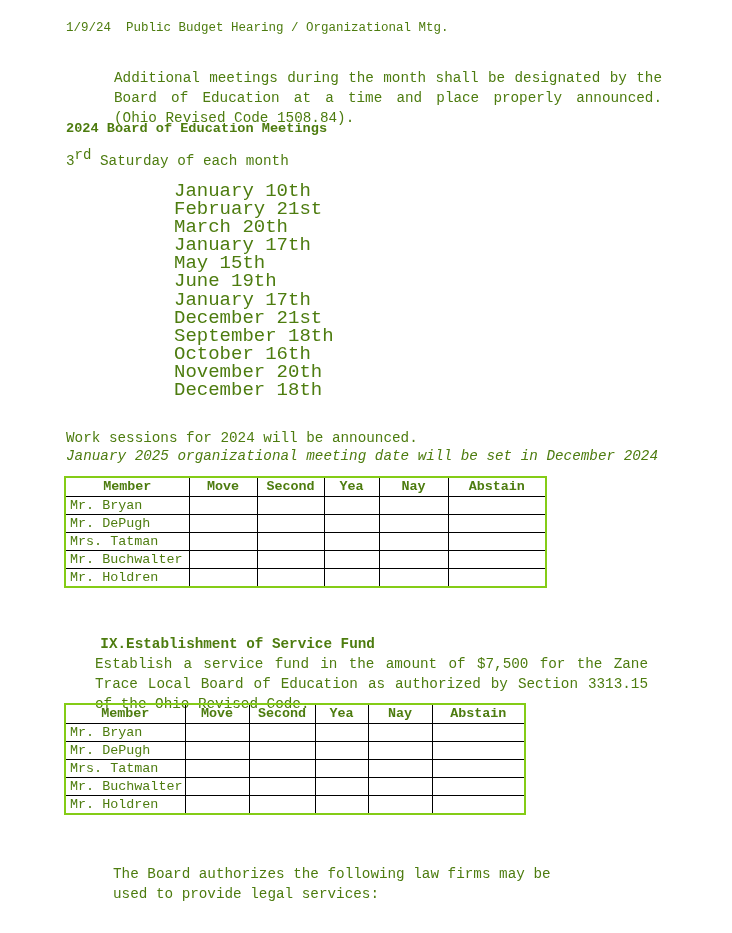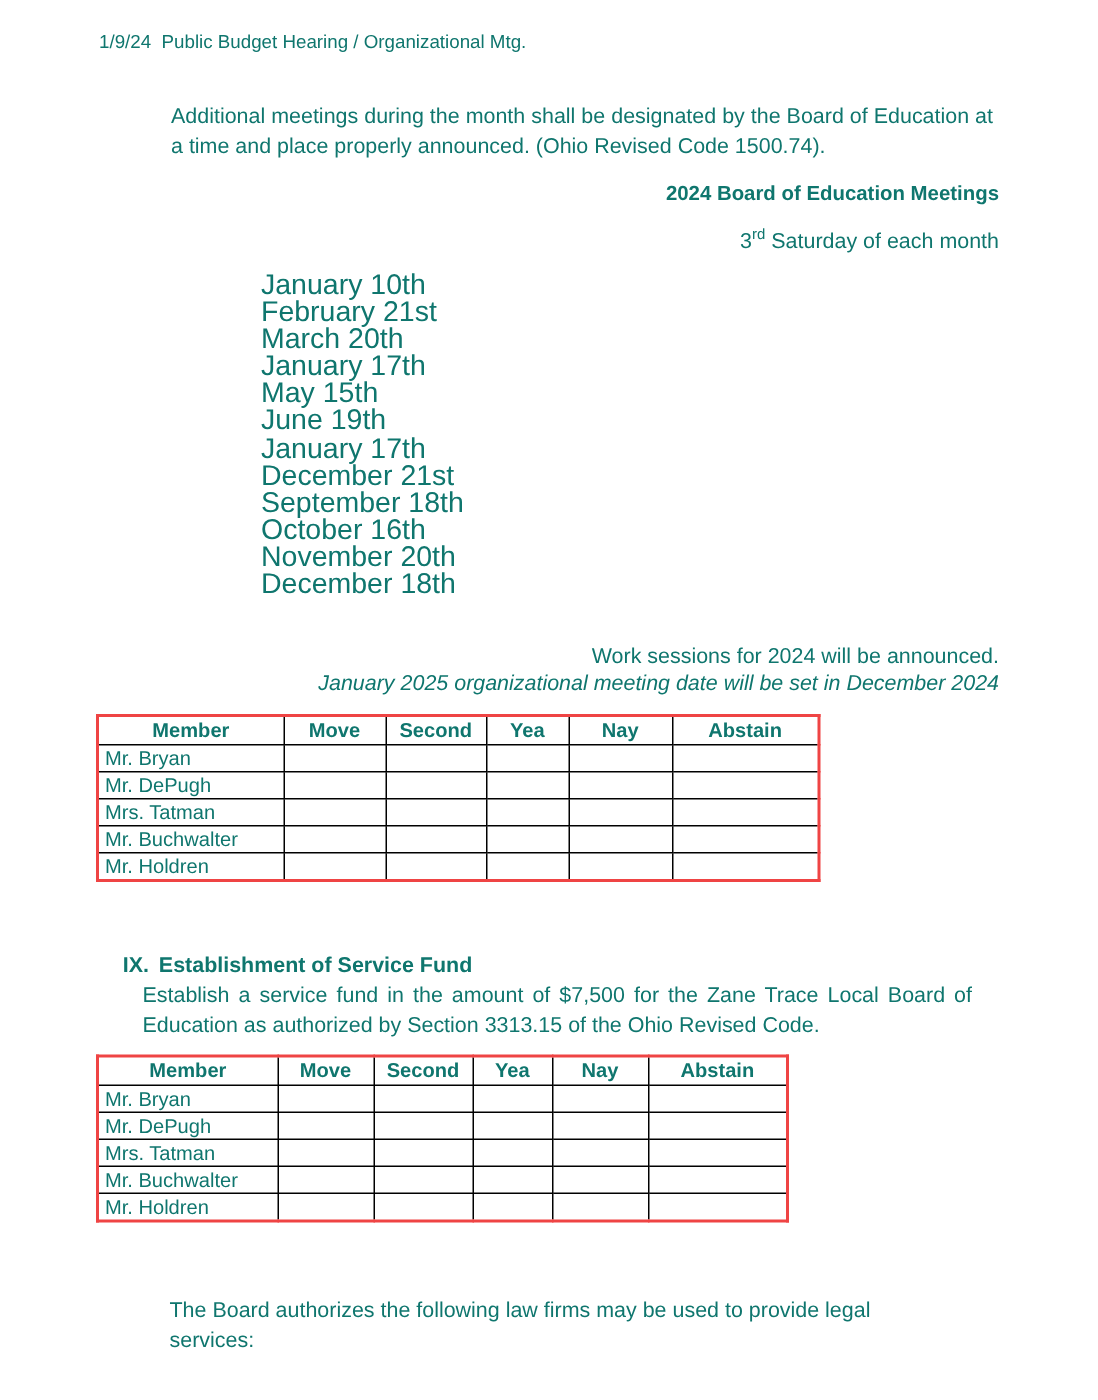--- a/index.html
+++ b/index.html
@@ -5,22 +5,22 @@
   html, body {
     margin: 0;
     padding: 0;
     background: #ffffff;
   }
   .page {
     position: relative;
     width: 728px;
     height: 933px;
     background: #ffffff;
-    font-family: Liberation Sans, sans-serif;
-    color: #0f766e;
+    font-family: Liberation Mono, monospace;
+    color: #4d7c0f;
     overflow: hidden;
   }
 
   
   .doc-header {
     position: absolute;
     left: 66px;
     top: 21px;
     font-size: 12.5px;
     line-height: 14px;
@@ -39,38 +39,38 @@
   }
 
   .intro-para {
     left: 114px;
     top: 68px;
     width: 548px;
   }
 
   .centered {
     position: absolute;
-    text-align: right;
+    text-align: left;
     font-size: 14.3px;
     line-height: 20px;
   }
   .mtg-title {
     left: 66px;
     top: 119px;
     width: 600px;
     font-weight: bold;
     font-size: 13.6px;
   }
   .mtg-sub {
     left: 66px;
     top: 151px;
     width: 600px;
   }
   .mtg-sub sup {
-    font-size: 10px;
+    font-size: 14px;
     vertical-align: super;
     line-height: 0;
   }
 
   
   .date-list {
     position: absolute;
     left: 174px;
     top: 182px;
     font-size: 19px;
@@ -109,21 +109,21 @@
     vertical-align: middle;
     line-height: 16px;
   }
   .vote-table thead th {
     font-weight: bold;
     text-align: center;
     padding: 0;
     height: 18px;
   }
   .vote-table {
-    border: 2px solid #ef4444;
+    border: 2px solid #84cc16;
   }
   .vt-1 { left: 64px; top: 476px; width: 481px; }
   .vt-2 { left: 64px; top: 703px; width: 460px; }
 
   .vt-1 col.c-member  { width: 124px; }
   .vt-1 col.c-move    { width: 68px; }
   .vt-1 col.c-second  { width: 67px; }
   .vt-1 col.c-yea     { width: 55px; }
   .vt-1 col.c-nay     { width: 69px; }
   .vt-1 col.c-abstain { width: 98px; }
@@ -161,21 +161,21 @@
     width: 470px;
   }
 </style>
 </head>
 <body>
 
 <div class="page">
 
   <div class="doc-header">1/9/24  Public Budget Hearing / Organizational Mtg.</div>
 
-  <div class="para justify intro-para">Additional meetings during the month shall be designated by the Board of Education at a time and place properly announced.  (Ohio Revised Code 1500.74).</div>
+  <div class="para justify intro-para">Additional meetings during the month shall be designated by the Board of Education at a time and place properly announced.  (Ohio Revised Code 1508.84).</div>
 
   <div class="centered mtg-title">2024 Board of Education Meetings</div>
 
   <div class="centered mtg-sub">
     <span>3</span><sup>rd</sup><span> Saturday of each month</span>
   </div>
 
   <div class="date-list">
     <div>January 10th</div>
     <div>February 21st</div>

